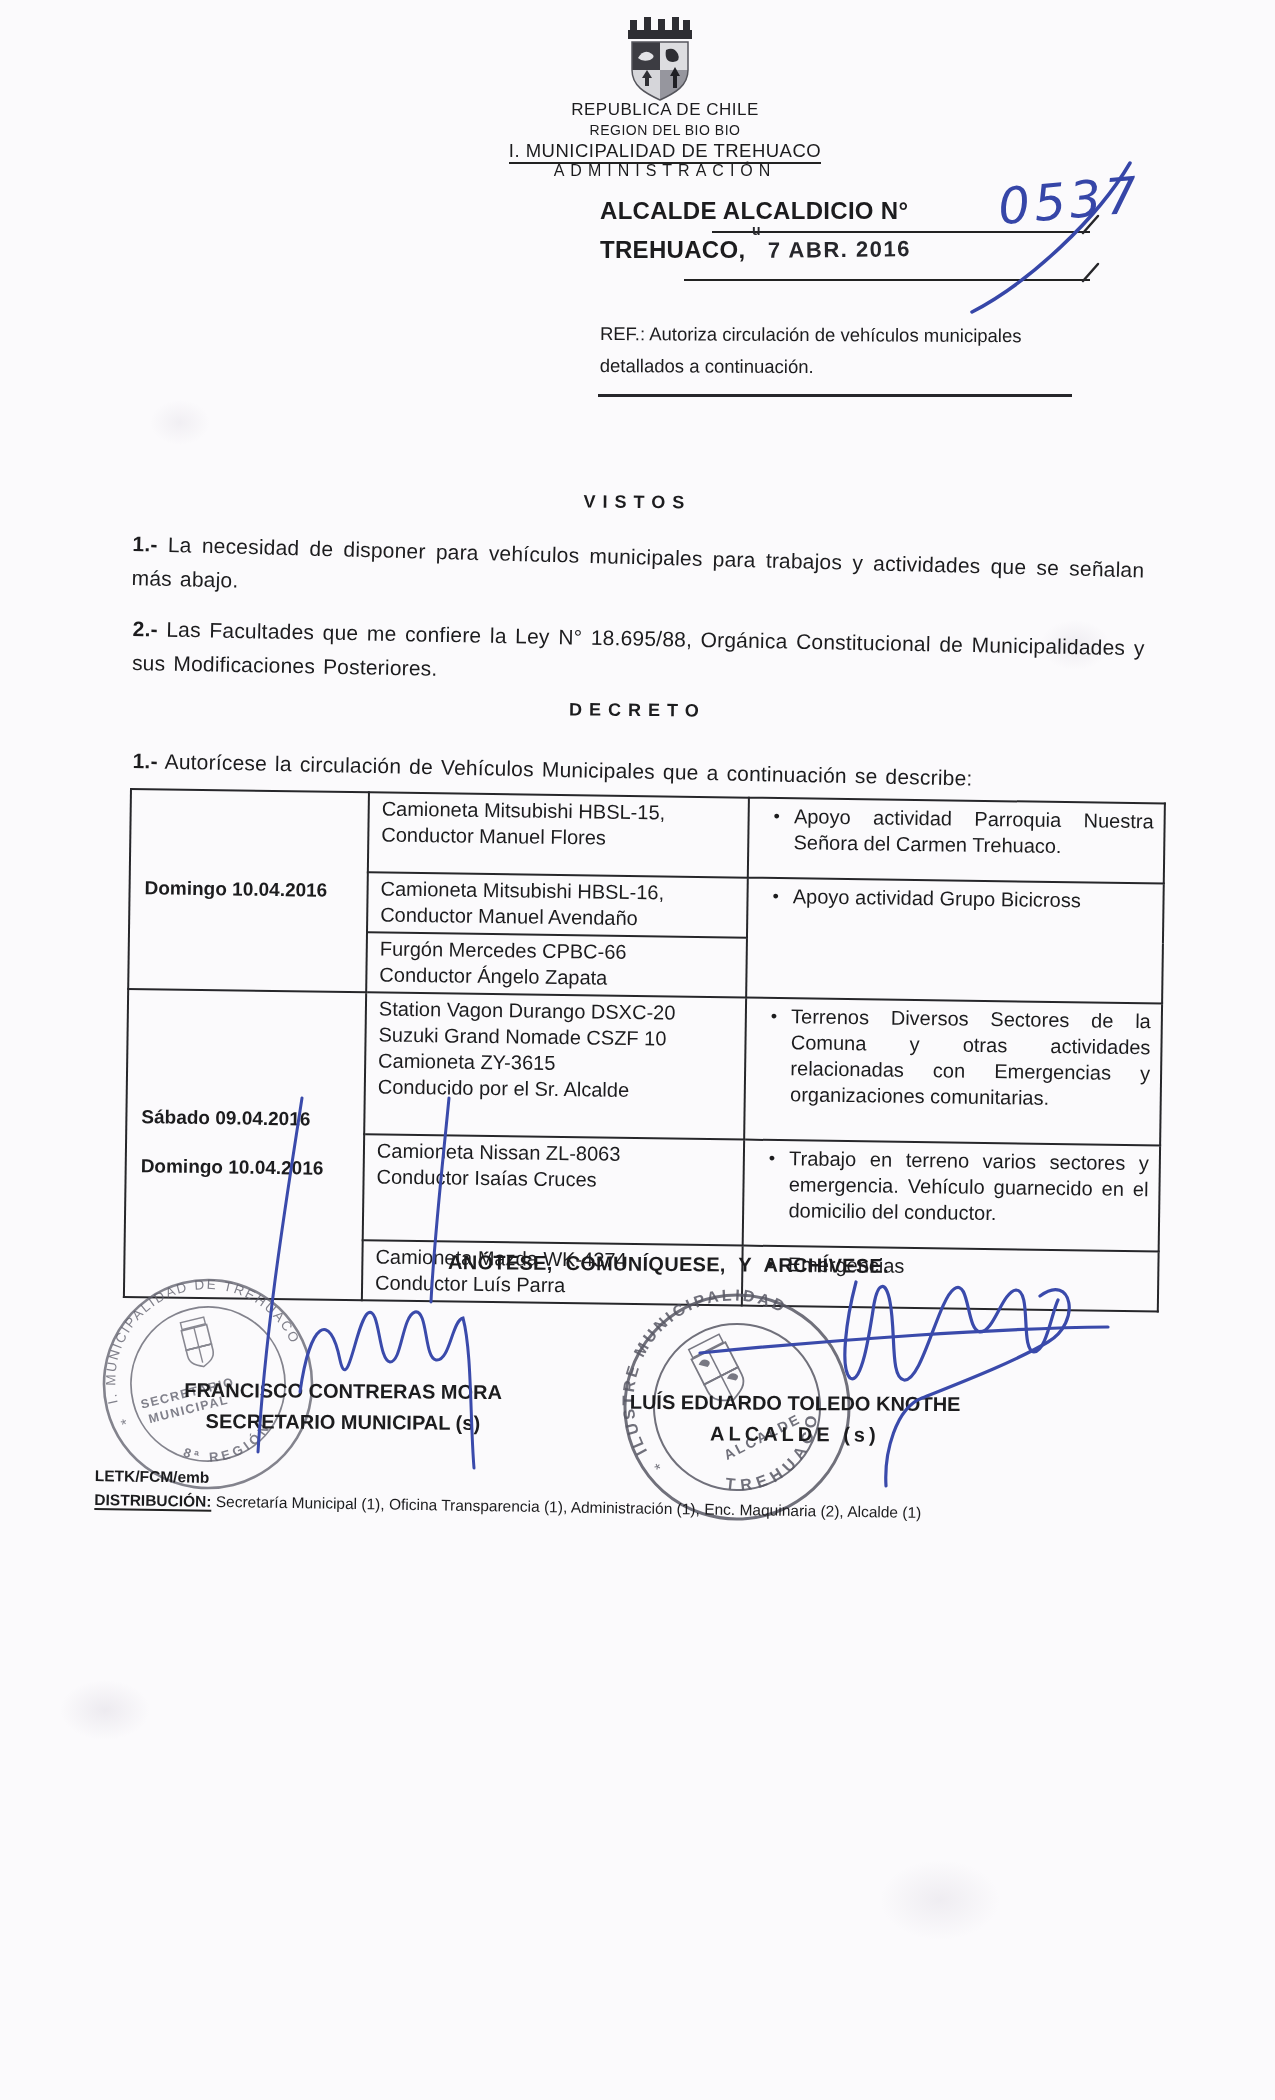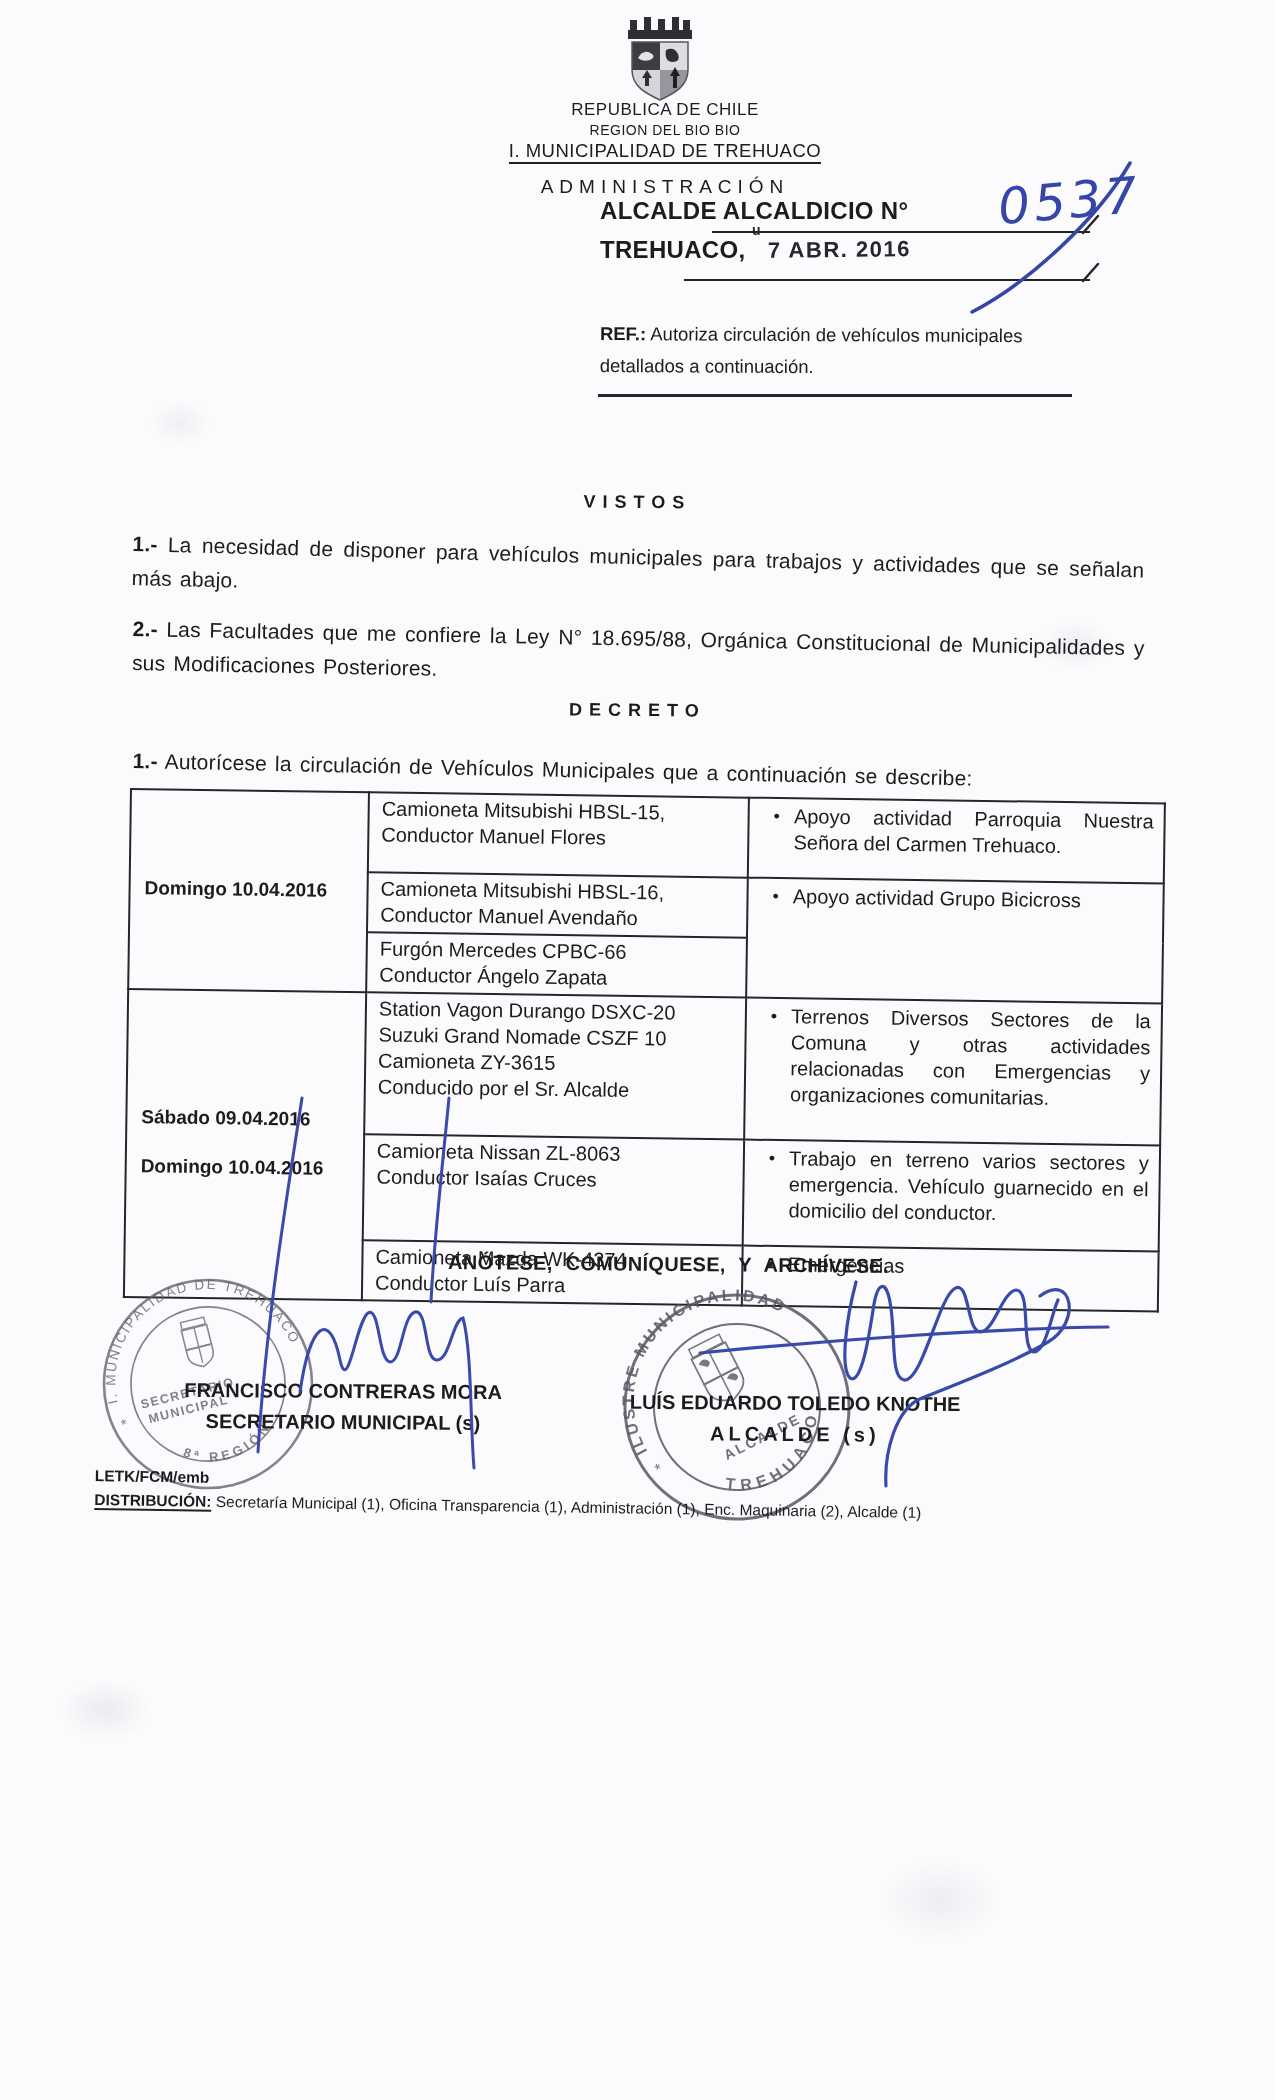--- a/index.html
+++ b/index.html
@@ -15,36 +15,36 @@
   .abs{position:absolute;}
   .speck{position:absolute;border-radius:50%;pointer-events:none;}
 
   
   #crest{left:620px;top:16px;}
   .hdr{width:420px;left:455px;text-align:center;line-height:1.25;}
   .hdr-line1{top:99px;font-size:17px;letter-spacing:.5px;}
   .hdr-line2{top:122px;font-size:14px;letter-spacing:.5px;}
   .hdr-line3{top:139px;font-size:18.5px;letter-spacing:.5px;}
   .hdr-line3 span{border-bottom:2px solid #222;padding-bottom:1px;}
-  .hdr-line4{top:175px;font-size:19px;letter-spacing:6px;}
+  .hdr-line4{top:161px;font-size:16px;letter-spacing:6px;}
 
   
   .decree-label{left:600px;top:197px;font-size:24px;font-weight:bold;letter-spacing:.3px;}
   .rule{border-bottom:2.5px solid #222;height:0;}
   #num-line{left:712px;top:231px;width:378px;}
   #date-line{left:684px;top:279px;width:406px;}
   .decree-number{left:998px;top:172px;font-size:50px;color:#3646a8;font-style:italic;
      transform:rotate(-5deg);letter-spacing:4px;font-family:"DejaVu Sans",sans-serif;}
   .place-label{left:600px;top:236px;font-size:24px;font-weight:bold;letter-spacing:.3px;}
   .date-stamp{left:768px;top:237px;font-size:22px;font-weight:bold;letter-spacing:1.5px;color:#26262b;transform:rotate(-.7deg);}
   .date-mark{left:752px;top:222px;font-size:14px;font-weight:bold;color:#26262b;}
 
   
   .ref-block{left:600px;top:318px;width:482px;font-size:18.5px;line-height:1.75;transform:rotate(.3deg);transform-origin:left top;}
-  .ref-block b{font-weight:bold;}
+  .ref-block b{font-weight:normal;}
   #ref-rule{left:598px;top:394px;width:474px;border-bottom:3px solid #26262a;}
 
   
   .sec-title{left:130px;width:1015px;text-align:center;font-weight:bold;font-size:18px;letter-spacing:7px;}
   #vistos-title{top:492px;transform:rotate(.4deg);}
   #decreto-title{top:700px;transform:rotate(.5deg);}
 
   
   .para{left:133px;width:1012px;font-size:21px;line-height:1.6;letter-spacing:.2px;word-spacing:2px;text-align:justify;transform-origin:left top;}
   .para b{font-weight:bold;}

